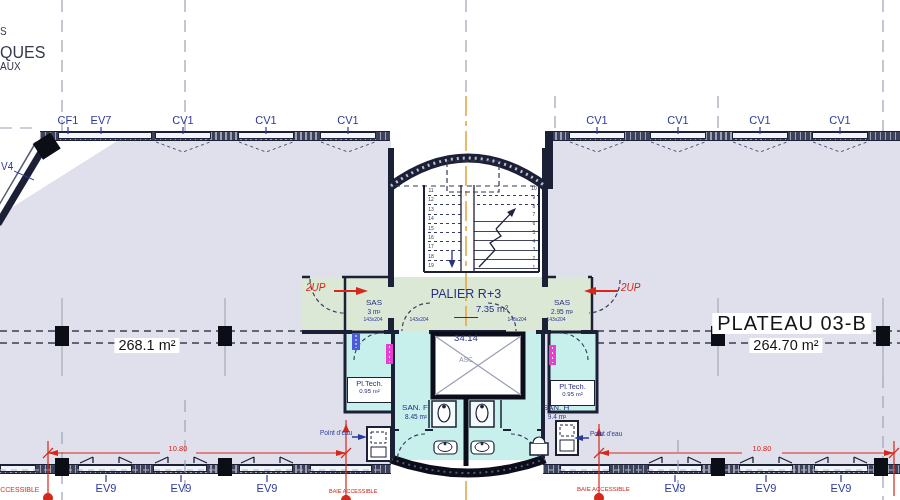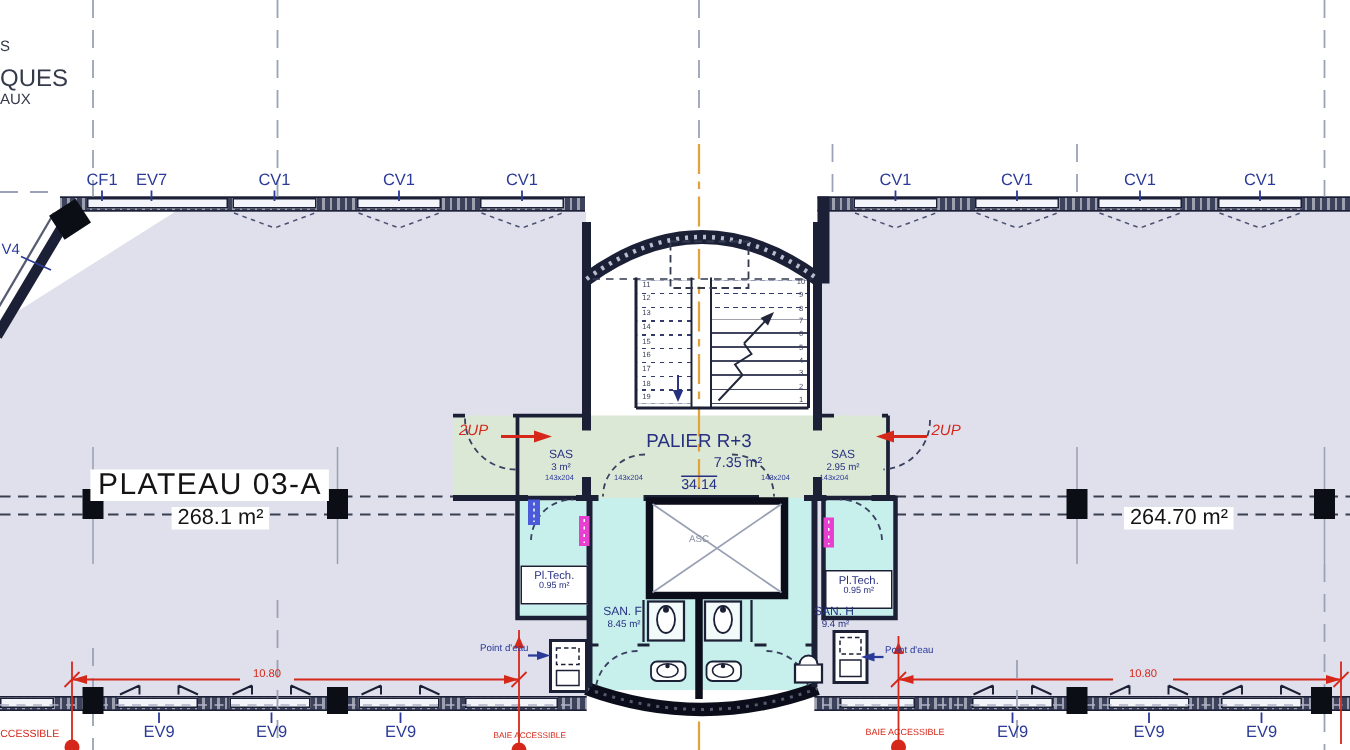--- a/index.html
+++ b/index.html
@@ -248,27 +248,27 @@
   <span class="t lbl cx" style="left:101px;top:115px">EV7</span>
   <span class="t lbl cx" style="left:183px;top:115px">CV1</span>
   <span class="t lbl cx" style="left:266px;top:115px">CV1</span>
   <span class="t lbl cx" style="left:348px;top:115px">CV1</span>
   <span class="t lbl cx" style="left:597px;top:115px">CV1</span>
   <span class="t lbl cx" style="left:678px;top:115px">CV1</span>
   <span class="t lbl cx" style="left:760px;top:115px">CV1</span>
   <span class="t lbl cx" style="left:840px;top:115px">CV1</span>
   <span class="t" style="left:1px;top:162px;font-size:10px">V4</span>
 
-  <span class="t blk cx" style="left:140px;top:313px;font-size:20px;letter-spacing:1px;background:#fff;padding:0 5px">PLATEAU 03-A</span>
   <span class="t blk cx" style="left:147px;top:338px;font-size:14.5px;font-weight:400;background:#fff;padding:0 4px">268.1 m²</span>
+  <span class="t blk cx" style="left:792px;top:313px;font-size:20px;letter-spacing:1px;background:#fff;padding:0 5px">PLATEAU 03-B</span>
   <span class="t blk cx" style="left:786px;top:338px;font-size:14.5px;font-weight:400;background:#fff;padding:0 4px">264.70 m²</span>
 
   <span class="t cx" style="left:466px;top:288px;font-size:12.5px;color:#273080">PALIER R+3</span>
   <span class="t cx" style="left:492px;top:304px;font-size:9.5px;color:#273080">7.35 m²</span>
-  <span class="t cx" style="left:466px;top:317px;font-size:9.5px;color:#273080;border-top:1px solid #273080;padding-top:1px">34.14</span>
+  <span class="t cx" style="left:466px;top:317px;font-size:9.5px;color:#273080;border-top:1px solid #273080;padding-top:15px">34.14</span>
   <span class="t cx" style="left:374px;top:299px;font-size:8px;color:#273080">SAS</span>
   <span class="t cx" style="left:374px;top:309px;font-size:6.5px;color:#273080;font-weight:400">3 m²</span>
   <span class="t cx" style="left:562px;top:299px;font-size:8px;color:#273080">SAS</span>
   <span class="t cx" style="left:562px;top:309px;font-size:6.5px;color:#273080;font-weight:400">2.95 m²</span>
 
   <span class="t cx" style="left:373px;top:317px;font-size:5px;font-weight:400">143x204</span>
   <span class="t cx" style="left:419px;top:317px;font-size:5px;font-weight:400">143x204</span>
   <span class="t cx" style="left:517px;top:317px;font-size:5px;font-weight:400">143x204</span>
   <span class="t cx" style="left:556px;top:317px;font-size:5px;font-weight:400">143x204</span>
 

